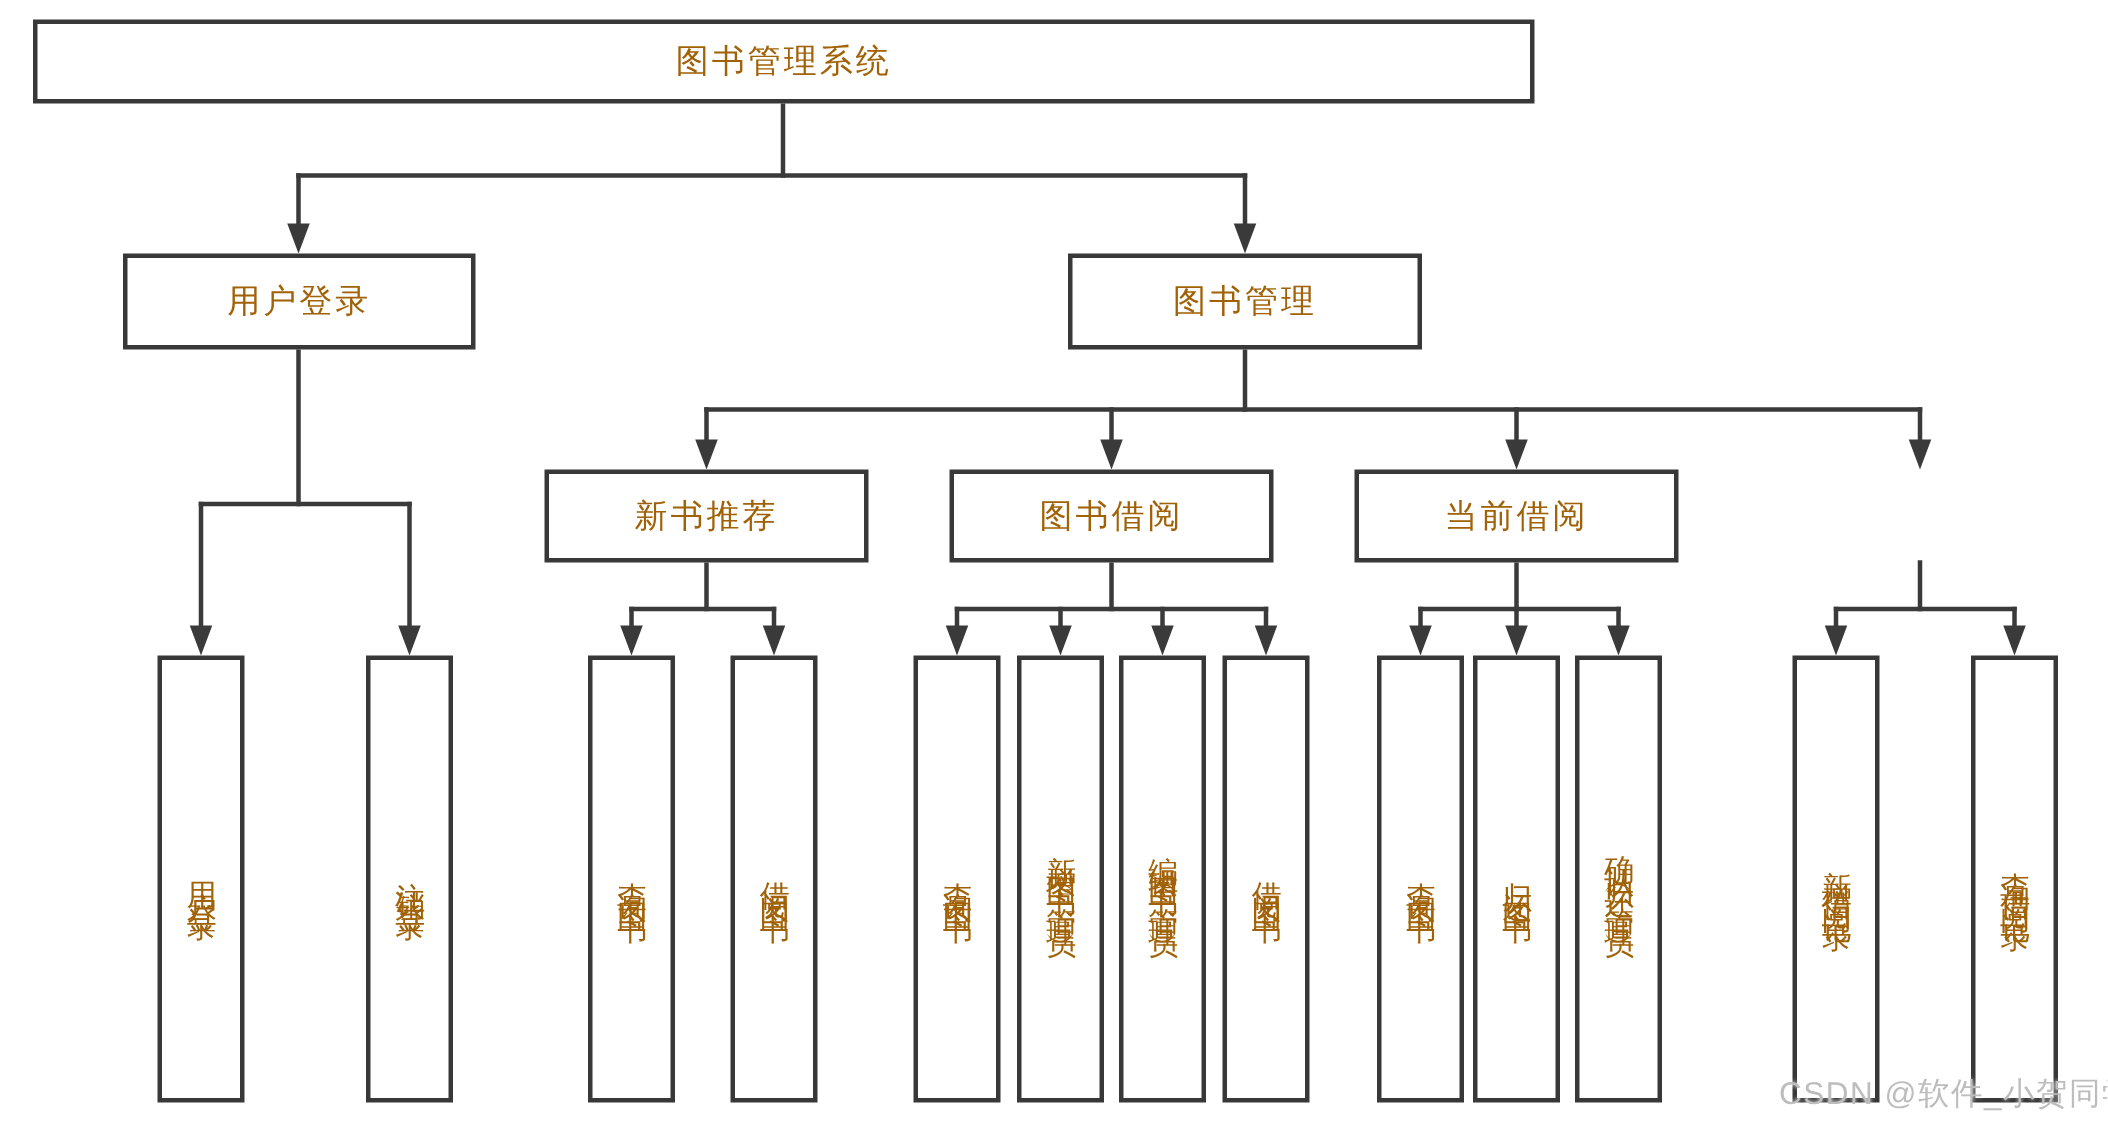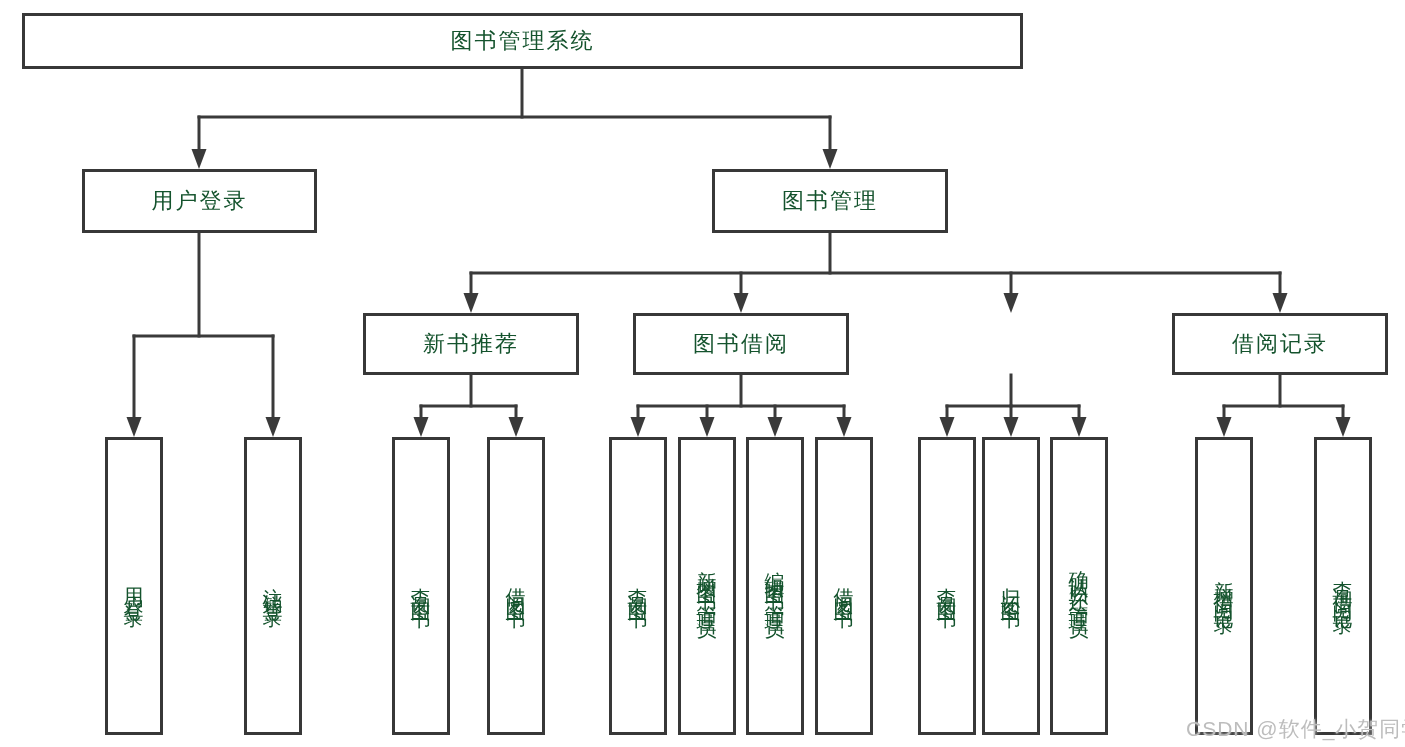--- a/index.html
+++ b/index.html
@@ -17,21 +17,21 @@
     z-index: 0;
   }
   .node {
     position: absolute;
     box-sizing: border-box;
     border: 3px solid #383838;
     background: #ffffff;
     display: flex;
     align-items: center;
     justify-content: center;
-    color: #14532d;
+    color: #a16207;
     z-index: 1;
     text-align: center;
   }
   .node.h {
     font-size: 22px;
     letter-spacing: 2px;
     white-space: nowrap;
   }
   .node.v {
     writing-mode: vertical-rl;
@@ -122,21 +122,21 @@
     </g>
   </svg>
 
   <div class="node h" style="left:22px; top:13px; width:1001px; height:56px;">图书管理系统</div>
 
   <div class="node h" style="left:82px; top:169px; width:235px; height:64px;">用户登录</div>
   <div class="node h" style="left:363px; top:313px; width:216px; height:62px;">新书推荐</div>
 
   <div class="node h" style="left:712px; top:169px; width:236px; height:64px;">图书管理</div>
   <div class="node h" style="left:633px; top:313px; width:216px; height:62px;text-align:right;">图书借阅</div>
-  <div class="node h" style="left:1172px; top:313px; width:216px; height:62px;">借阅记录</div>
+  <div class="node h" style="left:903px; top:313px; width:216px; height:62px;">当前借阅</div>
 
   <div class="node v" style="left:105px; top:437px; width:58px; height:298px;">用户登录</div>
   <div class="node v" style="left:244px; top:437px; width:58px; height:298px;">注销登录</div>
 
   <div class="node v" style="left:392px; top:437px; width:58px; height:298px;">查询图书</div>
   <div class="node v" style="left:487px; top:437px; width:58px; height:298px;">借阅图书</div>
 
   <div class="node v" style="left:609px; top:437px; width:58px; height:298px;">查询图书</div>
   <div class="node v" style="left:678px; top:437px; width:58px; height:298px;">新增图书（管理员）</div>
   <div class="node v" style="left:746px; top:437px; width:58px; height:298px;">编辑图书（管理员）</div>

